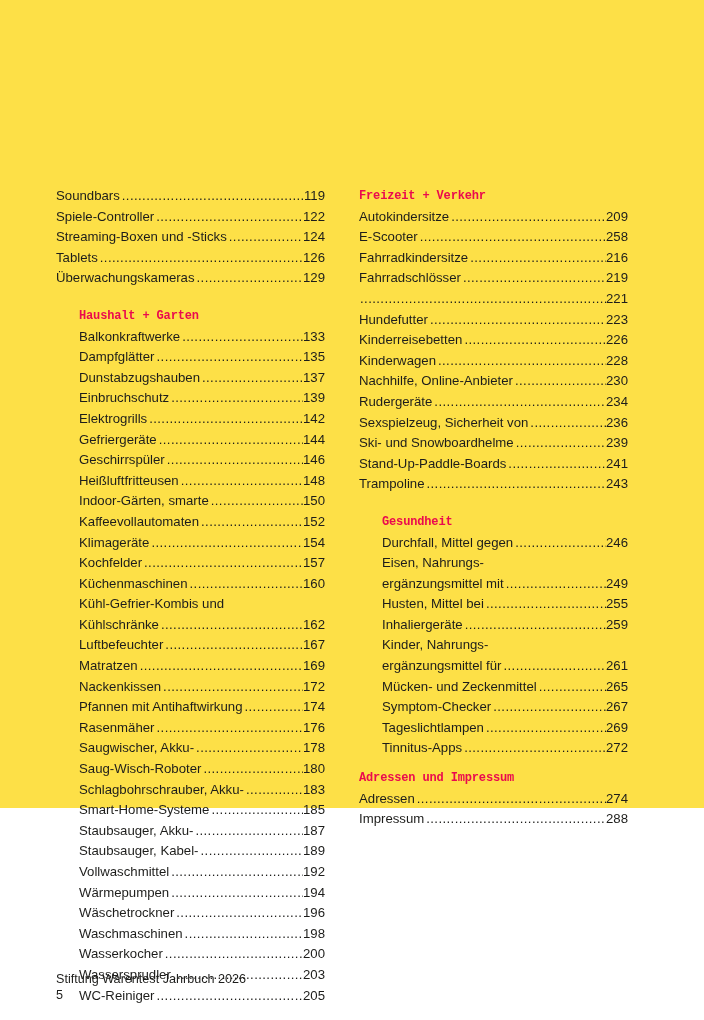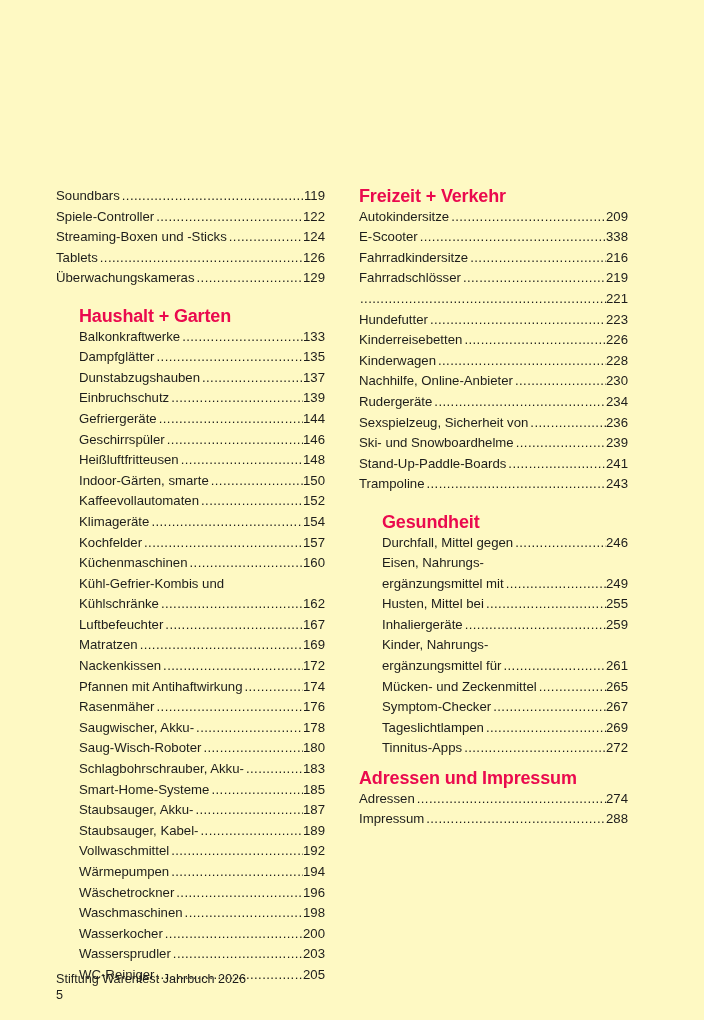--- a/index.html
+++ b/index.html
@@ -15,22 +15,22 @@
     font-family: "Liberation Sans", sans-serif;
     color: #1d1d1b;
     -webkit-font-smoothing: antialiased;
   }
 
   .page {
     position: absolute;
     left: 0;
     top: 0;
     width: 704px;
-    height: 1020px;
-    background: #fef9c3;
+    height: 808px;
+    background: #fde047;
     box-sizing: border-box;
   }
 
   
   .toc-columns {
     position: absolute;
     left: 56px;
     top: 186px;
     width: 572px;
     display: flex;
@@ -44,28 +44,29 @@
     flex: 0 0 269px;
   }
   .toc-column.right {
     width: 269px;
     flex: 0 0 269px;
   }
 
   .section { margin: 0; padding: 0; }
 
   .section-heading {
-    font-size: 18px;
+    font-size: 12px;
     font-weight: bold;
     color: #ea0a4e;
     letter-spacing: -0.15px;
     line-height: 20.6px;
     margin: 0;
     padding: 0;
     white-space: nowrap;
+    font-family: Liberation Mono, monospace;
   }
   .section.spaced-top { margin-top: 17px; margin-left: 23px; }
   .section.spaced-top-sm { margin-top: 9px; }
 
   
   .entry {
     display: flex;
     align-items: baseline;
     font-size: 13.2px;
     line-height: 20.6px;
@@ -166,20 +167,25 @@
               <span class="title">Dunstabzugshauben</span>
               <span class="leader"></span>
               <span class="pageno">137</span>
             </div>
             <div class="entry">
               <span class="title">Einbruchschutz</span>
               <span class="leader"></span>
               <span class="pageno">139</span>
             </div>
             <div class="entry">
+              <span class="title">Elektrogrills</span>
+              <span class="leader"></span>
+              <span class="pageno">142</span>
+            </div>
+            <div class="entry">
               <span class="title">Gefriergeräte</span>
               <span class="leader"></span>
               <span class="pageno">144</span>
             </div>
             <div class="entry">
               <span class="title">Geschirrspüler</span>
               <span class="leader"></span>
               <span class="pageno">146</span>
             </div>
             <div class="entry">
@@ -321,21 +327,21 @@
         <div class="section-heading">Freizeit + Verkehr</div>
         <div>
             <div class="entry">
               <span class="title">Autokindersitze</span>
               <span class="leader"></span>
               <span class="pageno">209</span>
             </div>
             <div class="entry">
               <span class="title">E-Scooter</span>
               <span class="leader"></span>
-              <span class="pageno">338</span>
+              <span class="pageno">258</span>
             </div>
             <div class="entry">
               <span class="title">Fahrradkindersitze</span>
               <span class="leader"></span>
               <span class="pageno">216</span>
             </div>
             <div class="entry">
               <span class="title">Fahrradschlösser</span>
               <span class="leader"></span>
               <span class="pageno">219</span>

